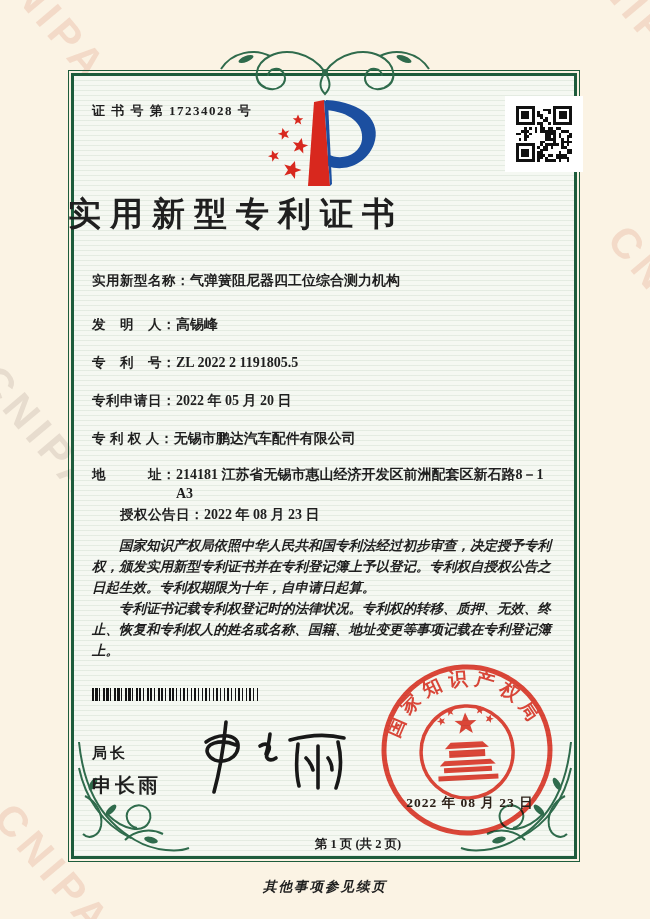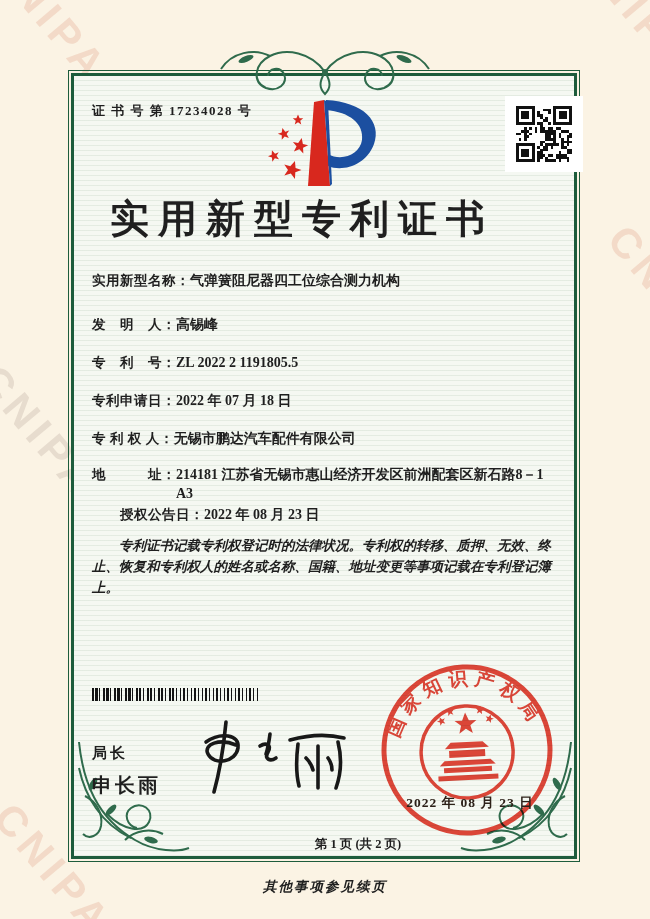--- a/index.html
+++ b/index.html
@@ -40,22 +40,22 @@
   .corner{position:absolute;width:122px;height:122px;}
   .corner-bl{left:71px;top:738px;}
   .corner-br{left:457px;top:738px;transform:scaleX(-1);}
   
   .cert-no{position:absolute;left:92px;top:102px;font-size:13px;font-weight:700;letter-spacing:1.5px;}
   .logo{position:absolute;left:258px;top:94px;width:128px;height:96px;}
   .qr-patch{position:absolute;left:505px;top:96px;width:78px;height:76px;background:#ffffff;
     display:flex;align-items:center;justify-content:center;}
   .qr-patch svg{width:56px;height:56px;}
   .title{
-    position:absolute;left:68px;top:192px;width:468px;text-align:center;
-    font-size:39px;font-weight:700;letter-spacing:9px;
+    position:absolute;left:68px;top:192px;width:468px;text-align:left;
+    font-size:33px;font-weight:700;letter-spacing:9px;
   }
   
   .row{position:absolute;left:92px;width:472px;font-size:13.5px;font-weight:700;line-height:19px;}
   .row .lbl{letter-spacing:0.5px;}
   .row .val{font-size:14px;}
   .r1{top:271px;} .r2{top:315px;} .r3{top:353px;} .r4{top:391px;}
   .r5{top:429px;} .r6{top:465px;} .r7{top:505px;margin-left:28px;}
   .addr-wrap{display:inline-block;width:372px;vertical-align:top;}
   .pair2{position:absolute;left:243px;top:0;}
   
@@ -302,33 +302,34 @@
 <div class="row r1">
   <span class="lbl">实用新型名称：</span><span class="val">气弹簧阻尼器四工位综合测力机构</span>
 </div>
 <div class="row r2">
   <span class="lbl">发　明　人：</span><span class="val">高锡峰</span>
 </div>
 <div class="row r3">
   <span class="lbl">专　利　号：</span><span class="val">ZL 2022 2 1191805.5</span>
 </div>
 <div class="row r4">
-  <span class="lbl">专利申请日：</span><span class="val">2022 年 07 月 18 日</span>
+  <span class="lbl">专利申请日：</span><span class="val">2022 年 05 月 20 日</span>
 </div>
 <div class="row r5">
   <span class="lbl">专 利 权 人：</span><span class="val">无锡市鹏达汽车配件有限公司</span>
 </div>
 <div class="row r6">
   <span class="lbl">地　　　址：</span><span class="val addr-wrap">214181 江苏省无锡市惠山经济开发区前洲配套区新石路8－1 A3</span>
 </div>
 <div class="row r7">
   <span class="lbl">授权公告日：</span><span class="val">2022 年 08 月 23 日</span>
 </div>
 
 <div class="paras">
+  <p>国家知识产权局依照中华人民共和国专利法经过初步审查，决定授予专利权，颁发实用新型专利证书并在专利登记簿上予以登记。专利权自授权公告之日起生效。专利权期限为十年，自申请日起算。</p>
   <p>专利证书记载专利权登记时的法律状况。专利权的转移、质押、无效、终止、恢复和专利权人的姓名或名称、国籍、地址变更等事项记载在专利登记簿上。</p>
 </div>
 
 <div class="barcode"></div>
 
 <div class="director-title">局长</div>
 <div class="director-name">申长雨</div>
 <svg class="signature" viewBox="0 0 168 86">
   <g fill="none" stroke="#181818" stroke-width="3.6" stroke-linecap="round">
     <path d="M20,30 C34,20 54,22 52,36 C50,50 28,54 22,42 C17,32 34,26 50,33"></path>

